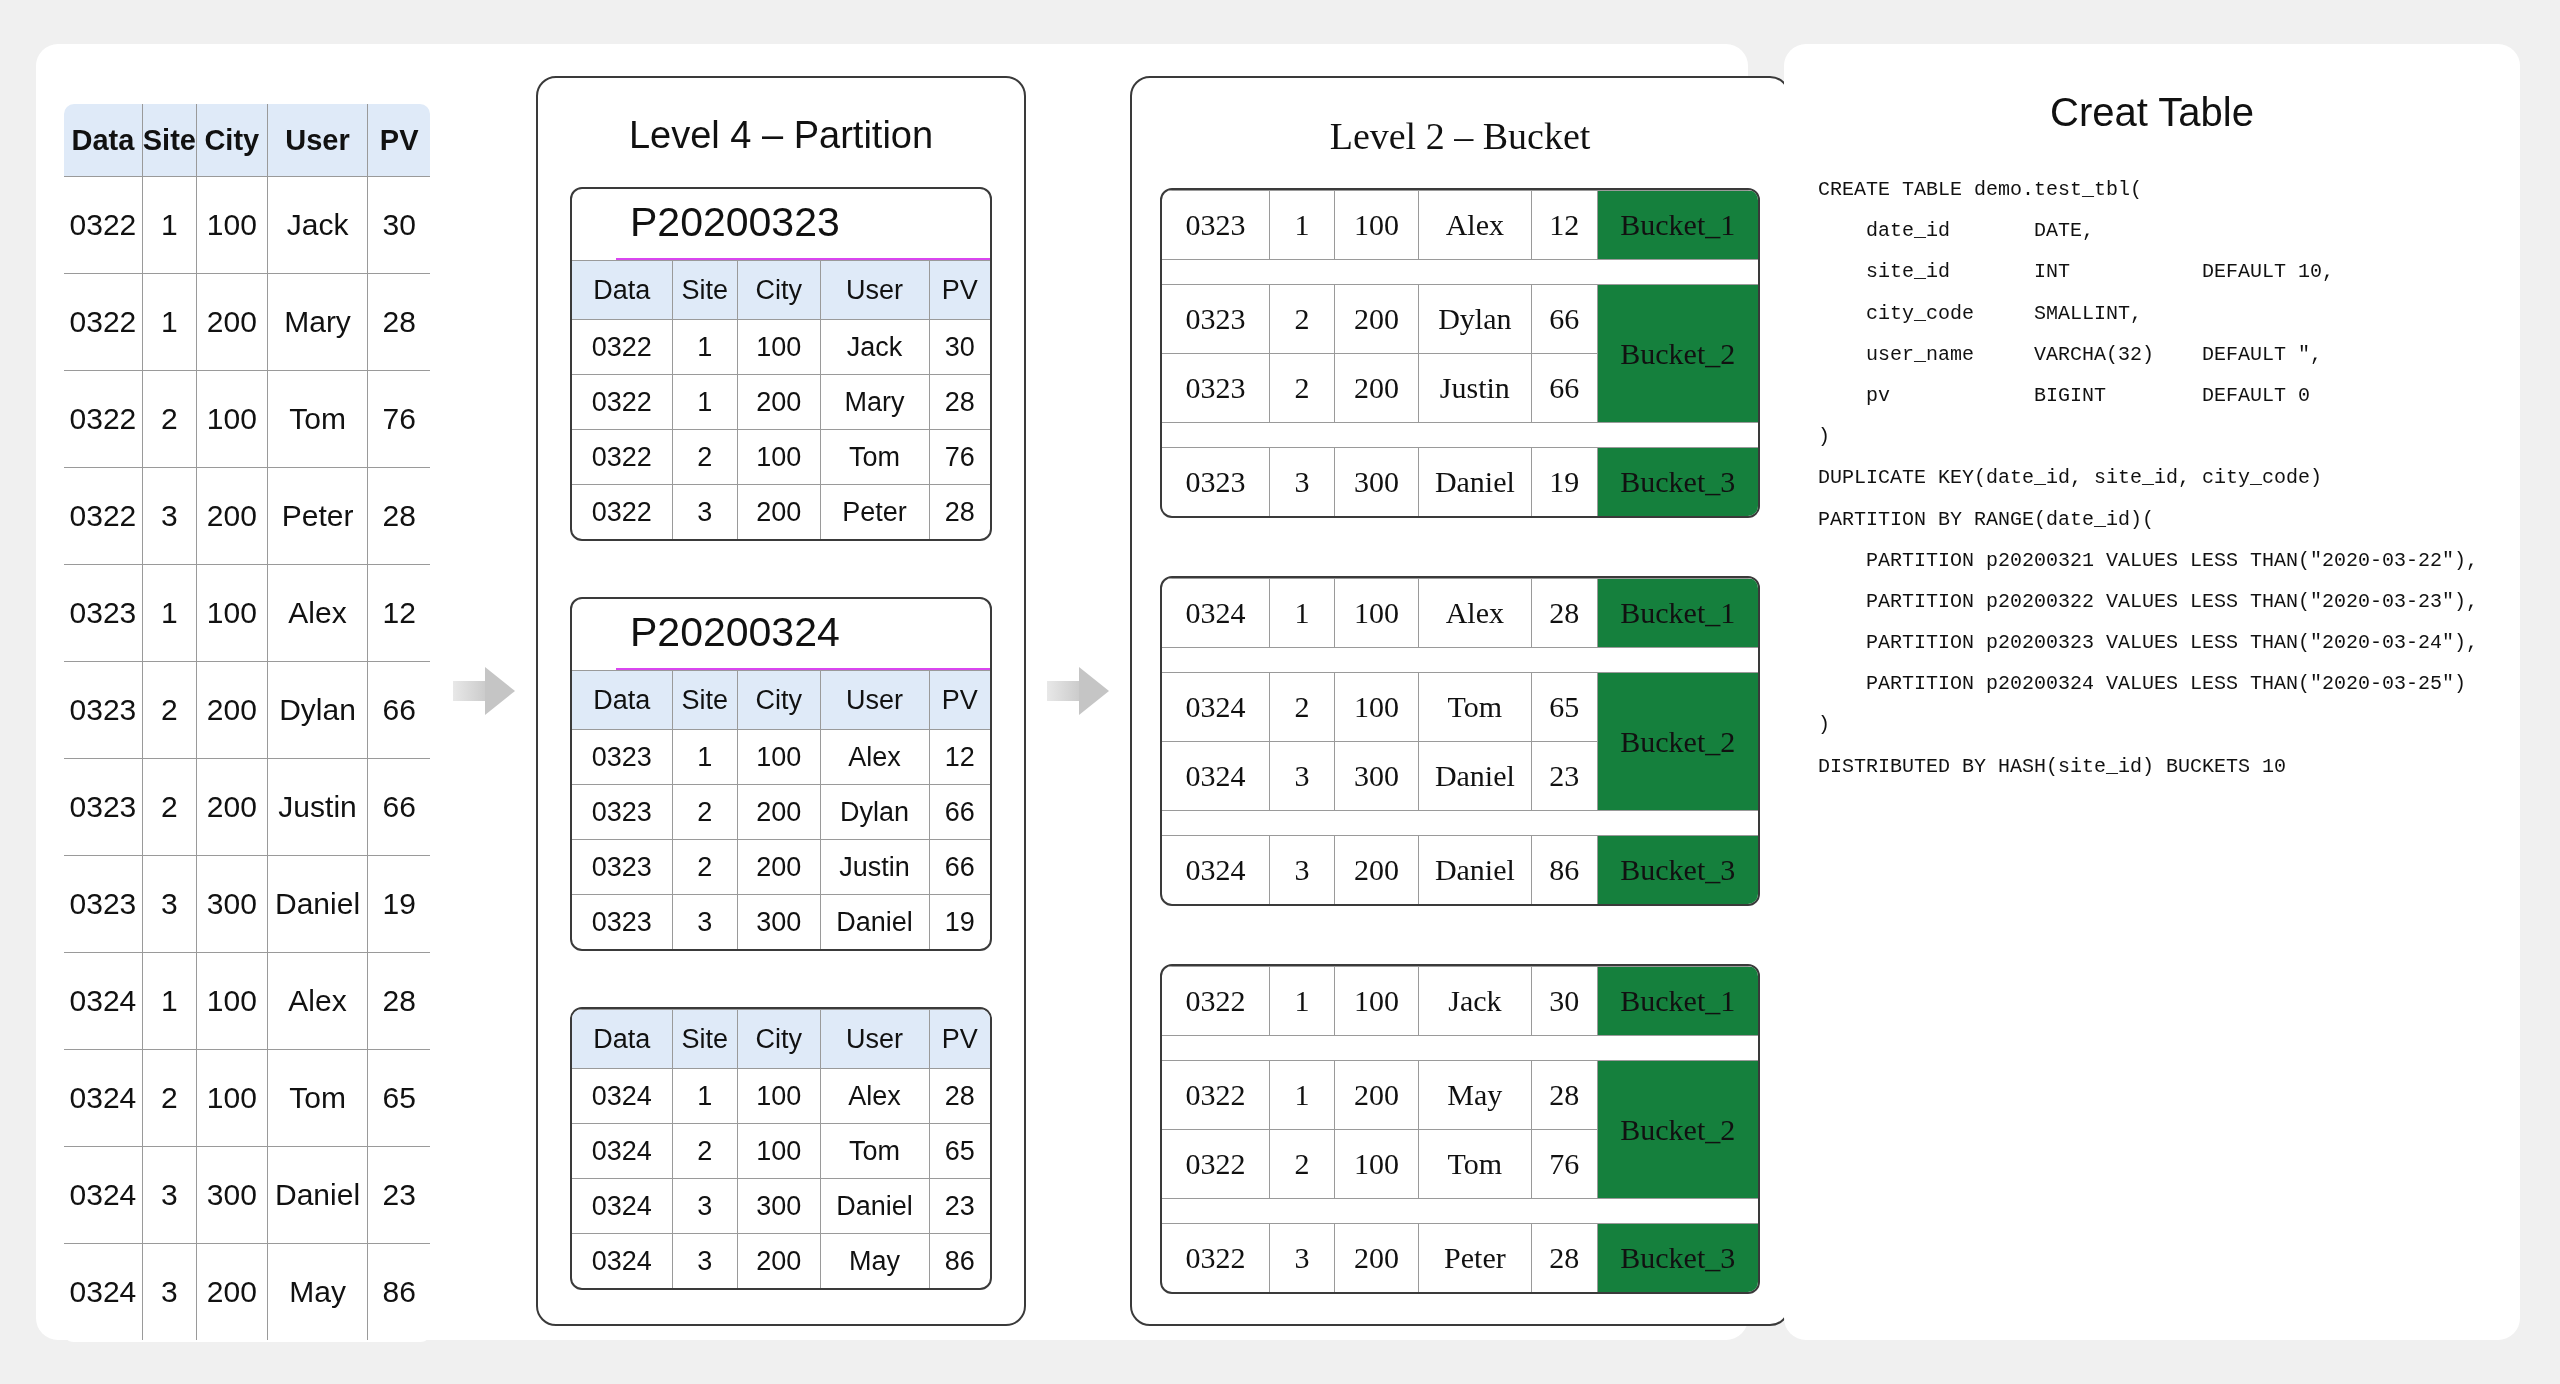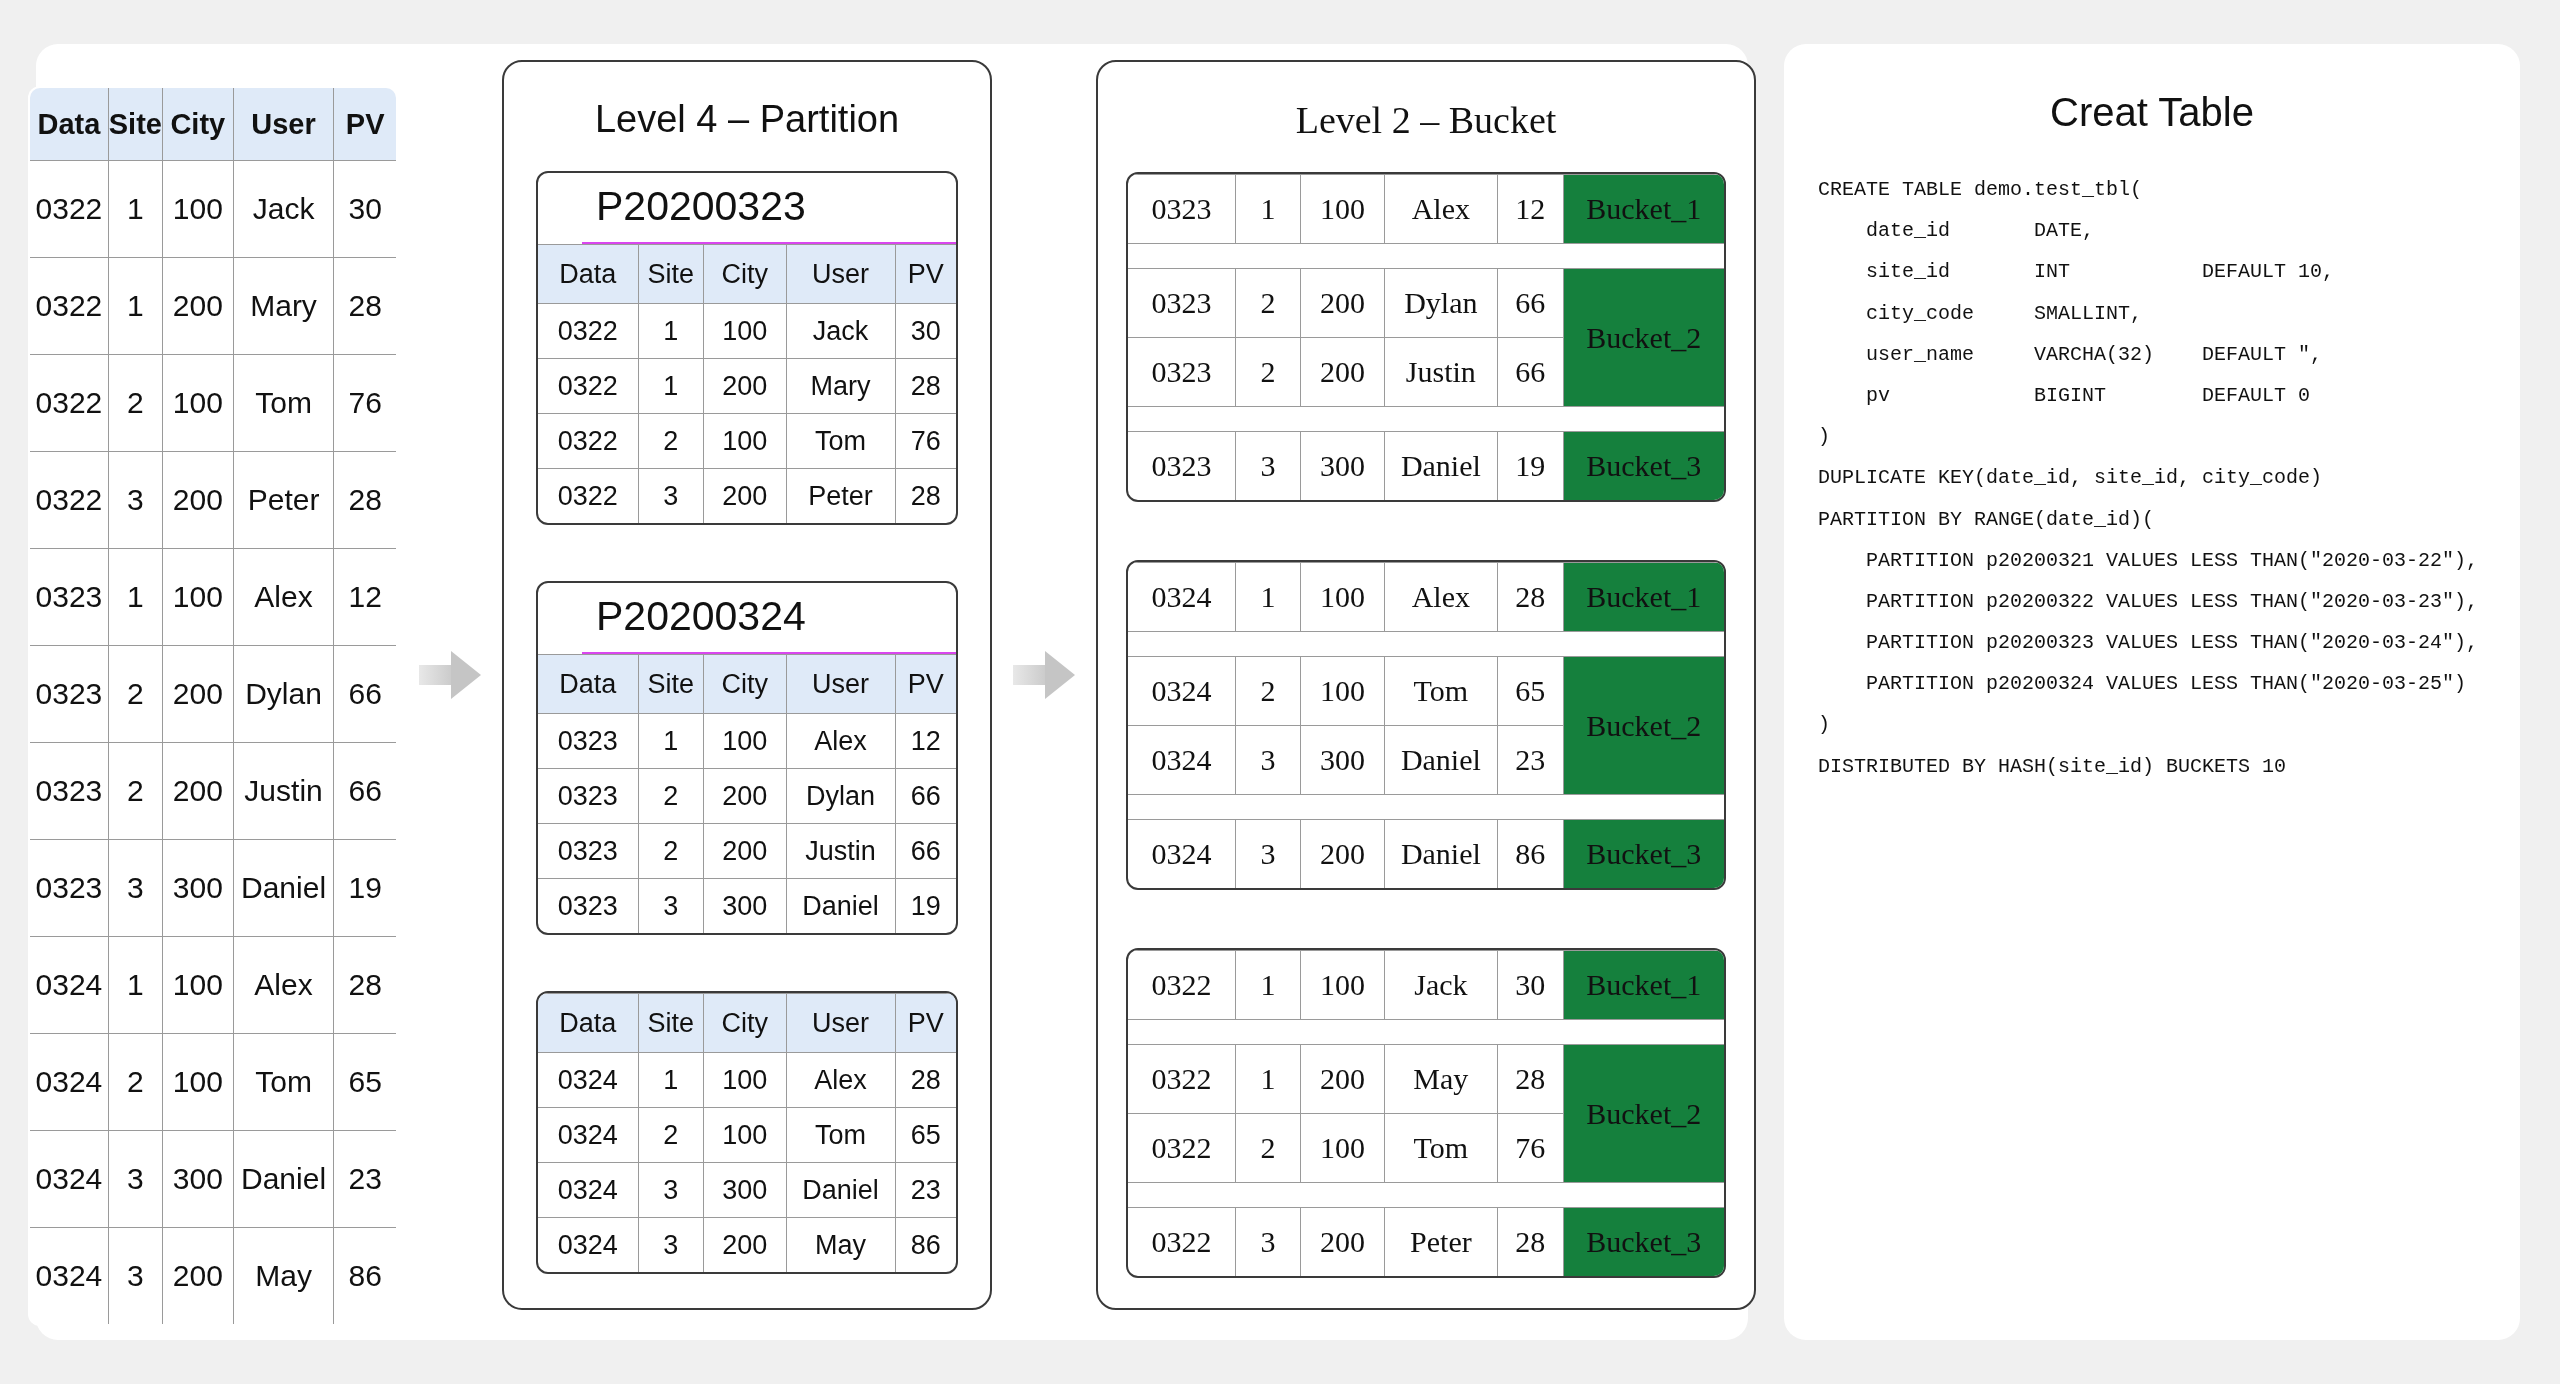--- a/index.html
+++ b/index.html
@@ -13,21 +13,21 @@
 
   .card{
     background:#ffffff;
     border-radius:22px;
     box-sizing:border-box;
   }
   .left-card{width:1712px;position:relative;padding:0;}
   .right-card{width:736px;position:relative;padding:0;}
 
   
-  .cols{display:flex;align-items:flex-start;height:100%;padding:16px 26px;box-sizing:border-box;justify-content:center;}
+  .cols{display:flex;align-items:flex-start;height:100%;padding:32px 26px;box-sizing:border-box;}
   .col-src{width:370px;flex:none;padding-top:26px;}
   .arrow-col{width:104px;flex:none;display:flex;align-items:center;justify-content:center;height:1230px;}
   .col-panel{flex:none;}
 
   
   .arrow{width:62px;height:48px;position:relative;}
   .arrow .shaft{position:absolute;left:0;top:14px;width:36px;height:20px;
     background:linear-gradient(90deg,#e8e8e8,#c8c8c8);}
   .arrow .head{position:absolute;left:32px;top:0;width:0;height:0;
     border-top:24px solid transparent;border-bottom:24px solid transparent;border-left:30px solid #c5c5c5;}

